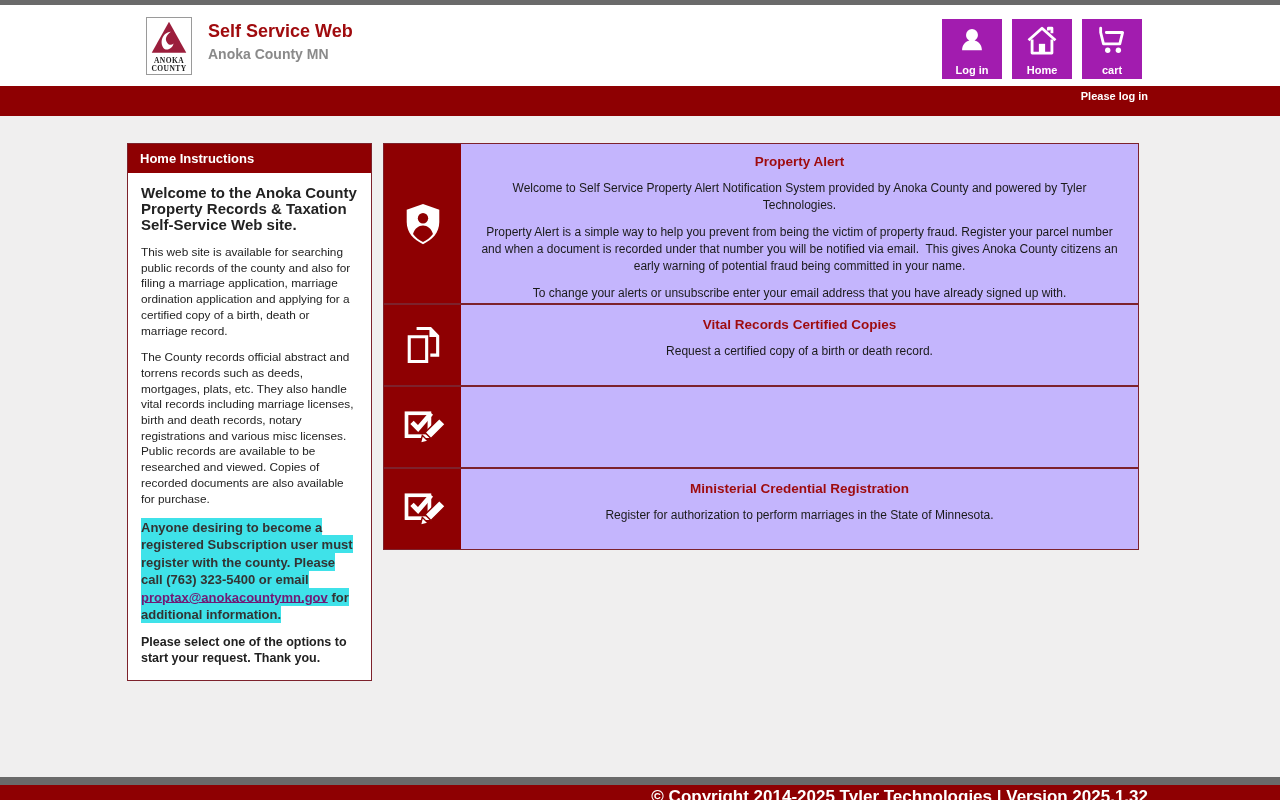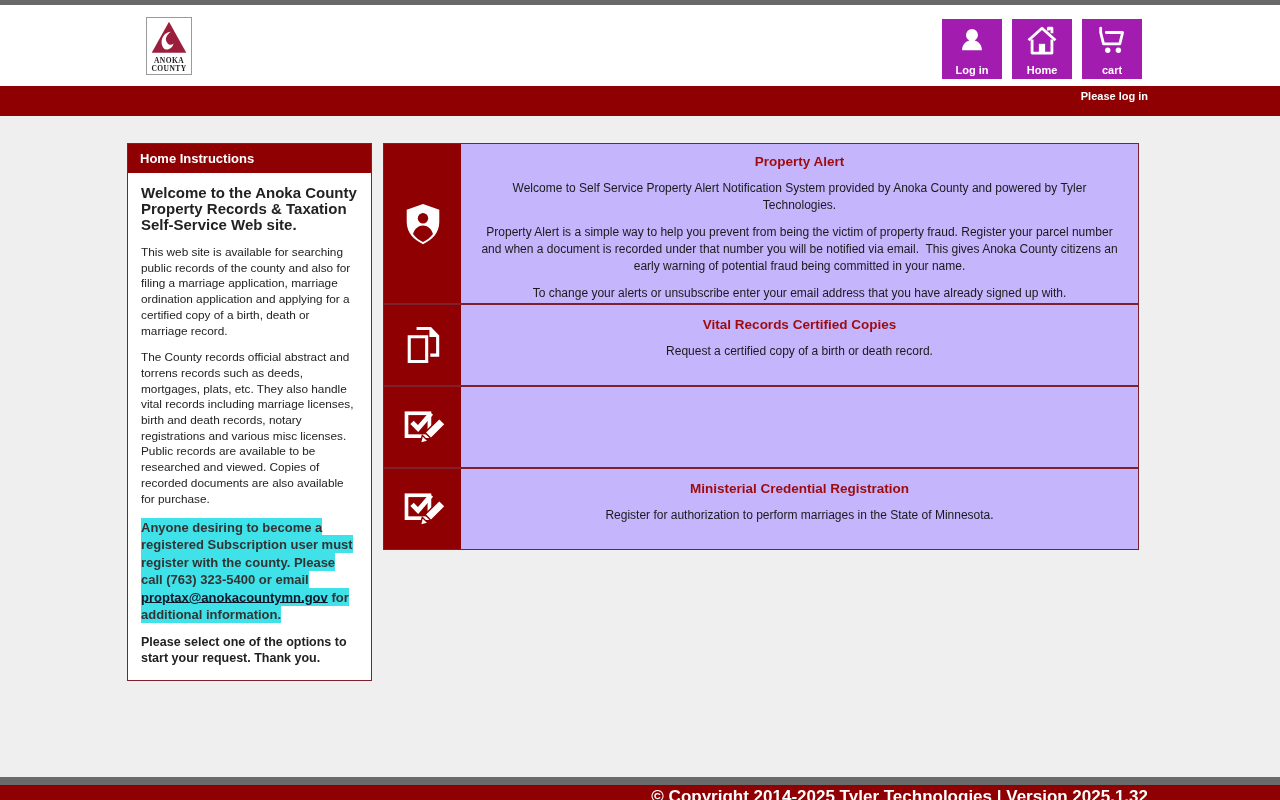--- a/index.html
+++ b/index.html
@@ -54,21 +54,21 @@
   }
   .sidebar-header {
     background:#8e0002; color:#ffffff; font-size:13px; font-weight:bold;
     padding:7px 10px 7px 12px;
   }
   .sidebar-body { padding:12px 13px 14px 13px; }
   .sb-welcome { font-size:15px; font-weight:bold; color:#222; line-height:16px; margin:0 0 12px 0; }
   .sb-para { font-size:11.8px; color:#222; line-height:15.7px; margin:0 0 11px 0; }
   .sb-highlight { font-size:13px; font-weight:bold; color:#333; line-height:17.5px; margin:0 0 11px 0; }
   .sb-highlight .hl { background:#3fe2e9; padding:1.5px 0; }
-  .sb-highlight a { color:#0f172a; }
+  .sb-highlight a { color:#701a75; }
   .sb-closing { font-size:12.5px; font-weight:bold; color:#222; line-height:16px; margin:0; }
 
   .main { position:absolute; left:383px; top:27px; width:756px; }
   .card {
     display:flex; background:#c4b5fd; border:1px solid #7d222c;
     margin-bottom:0; cursor:pointer;text-align:center;
   }
   .card-lg { height:161px; }
   .card-sm { height:82px; }
   .card-icon {
@@ -99,20 +99,24 @@
     <svg viewBox="0 0 44 44">
       <path d="M22 3 L41 37 L3 37 Z" fill="#9b1e3c"></path>
       <path d="M17 33 C11 27 14 15 24 14 C19 18 17 22 20 26 C22 29 25 29 27 27 C26 32 21 35 17 33 Z" fill="#ffffff"></path>
     </svg>
     <div class="logo-text">
       <div>ANOKA</div>
       <div>COUNTY</div>
     </div>
   </div>
 
+  <div class="header-titles">
+    <div class="header-title">Self Service Web</div>
+    <div class="header-subtitle">Anoka County MN</div>
+  </div>
 
   <div class="hbtn hbtn-login">
     <svg viewBox="0 0 24 24">
       <path fill="#ffffff" d="M12 3.5a4.2 4.2 0 0 1 4.2 4.2c0 1.7-1 3.2-2.4 3.9 3.2.8 5.2 3.3 5.2 6.9H5c0-3.6 2-6.1 5.2-6.9A4.3 4.3 0 0 1 7.8 7.7 4.2 4.2 0 0 1 12 3.5z"></path>
     </svg>
     <div class="hbtn-label">Log in</div>
   </div>
 
   <div class="hbtn hbtn-home">
     <svg viewBox="0 0 24 24" fill="none" stroke="#ffffff" stroke-width="2" stroke-linejoin="round">

